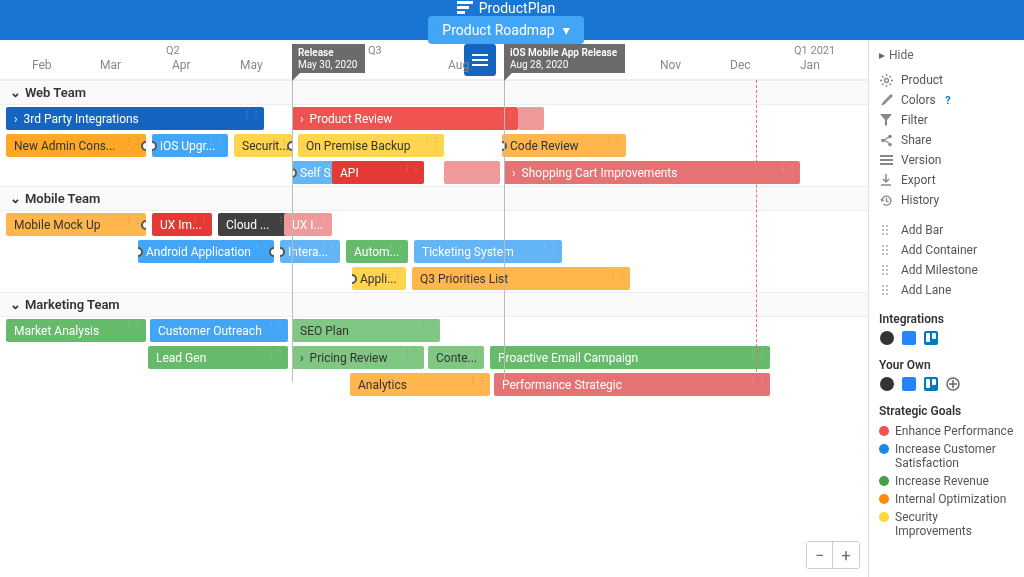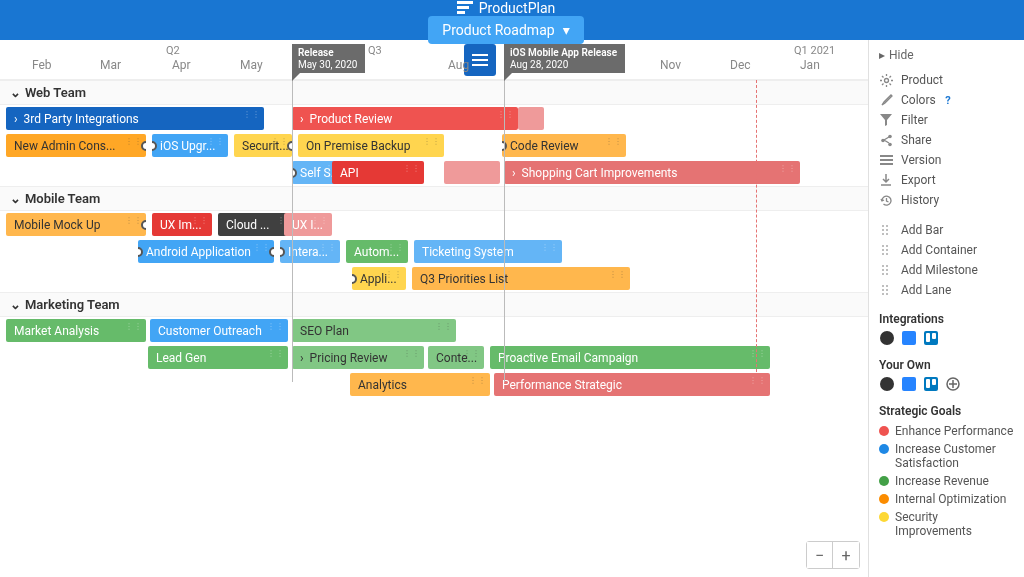--- a/index.html
+++ b/index.html
@@ -300,21 +300,21 @@
         <div class="rows">
           <div class="row">
             <div class="bar" style="left:6px;width:140px;background:#66BB6A">
               <span>Market Analysis</span>
               <span class="grip">⋮⋮</span>
             </div>
             <div class="bar" style="left:150px;width:138px;background:#42A5F5">
               <span>Customer Outreach</span>
               <span class="grip">⋮⋮</span>
             </div>
-            <div class="bar lt" style="left:292px;width:164px;background:#81C784">
+            <div class="bar lt" style="left:292px;width:148px;background:#81C784">
               <span>SEO Plan</span>
               <span class="grip">⋮⋮</span>
             </div>
           </div>
           <div class="row">
             <div class="bar" style="left:148px;width:140px;background:#66BB6A">
               <span>Lead Gen</span>
               <span class="grip">⋮⋮</span>
             </div>
             <div class="bar lt" style="left:292px;width:132px;background:#81C784">

